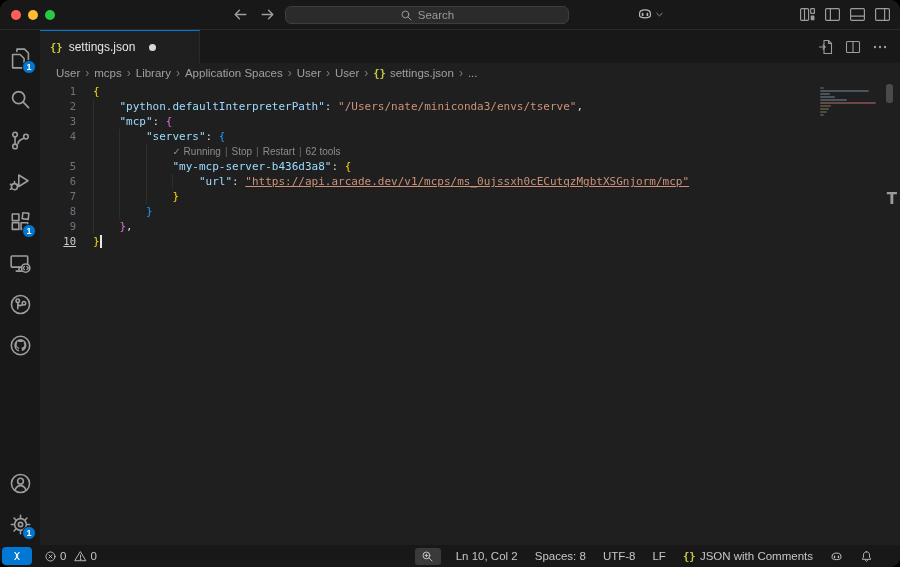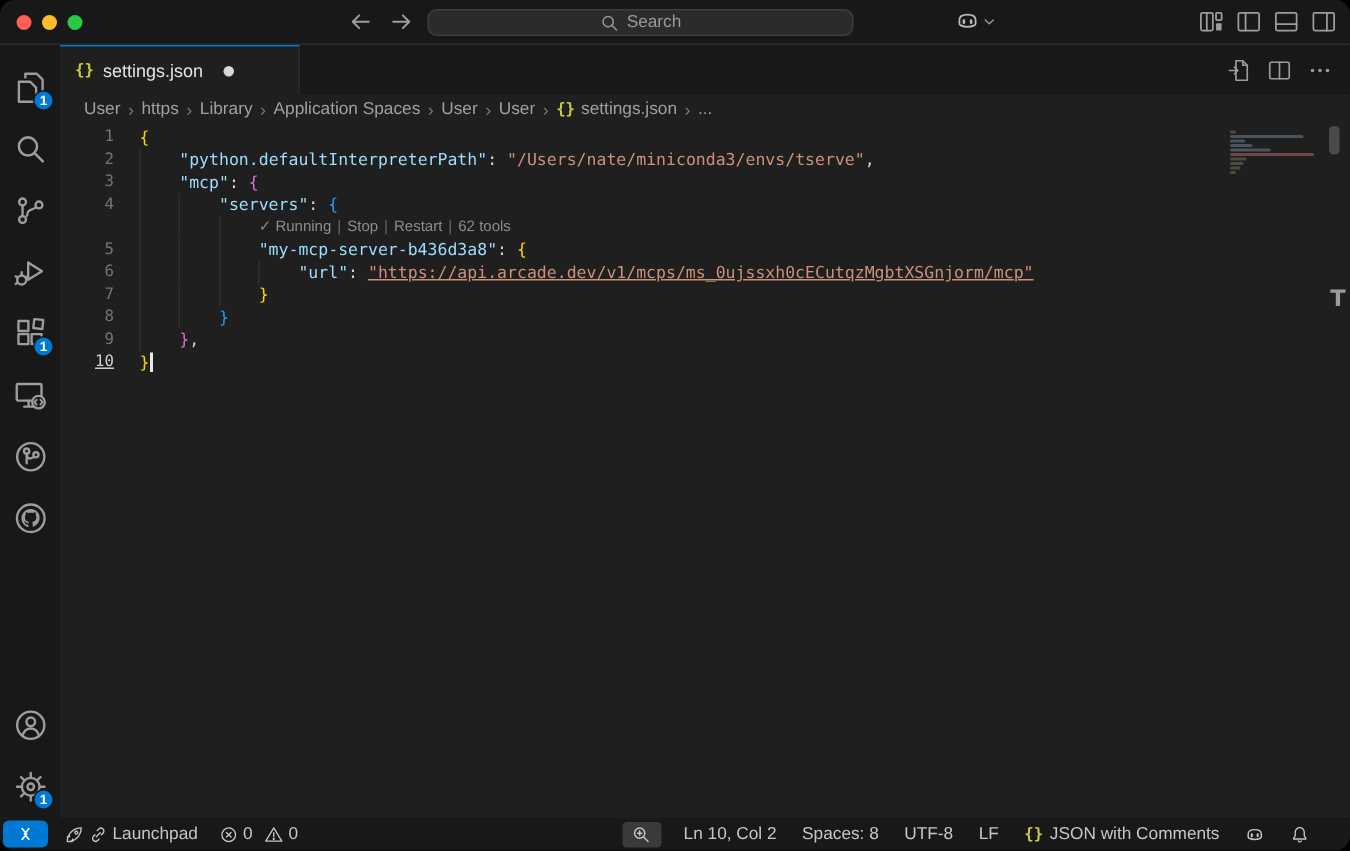--- a/index.html
+++ b/index.html
@@ -300,21 +300,21 @@
             </span>
           </div>
       </div>
 
       <div class="breadcrumb" id="breadcrumb">
           <span class="bc-item">
             <span>User</span>
           </span>
           <span class="bc-sep">›</span>
           <span class="bc-item">
-            <span>https</span>
+            <span>mcps</span>
           </span>
           <span class="bc-sep">›</span>
           <span class="bc-item">
             <span>Library</span>
           </span>
           <span class="bc-sep">›</span>
           <span class="bc-item">
             <span>Application Spaces</span>
           </span>
           <span class="bc-sep">›</span>
@@ -370,37 +370,20 @@
 
   <div class="statusbar">
     <div class="sb-left" id="sb-left">
         <div class="remote-btn">
           <span class="icon">
             <svg viewBox="0 0 16 16" fill="none" stroke="currentColor" stroke-width="1.5" stroke-linecap="round" stroke-linejoin="round">
               <path d="M5.1 3.3 9 8l-3.9 4.7M10.9 3.3 7 8l3.9 4.7"></path>
             </svg>
           </span>
         </div>
-        <div class="sb-item sb-launchpad">
-          <span class="icon">
-            <svg viewBox="0 0 16 16" fill="none" stroke="currentColor" stroke-width="1.1" stroke-linecap="round" stroke-linejoin="round">
-              <path d="M2.3 13.7c0-3 1-5.8 3.3-8.1C7.9 3.3 10.7 2.3 13.7 2.3c0 3-1 5.8-3.3 8.1-2.3 2.3-5.1 3.3-8.1 3.3z"></path>
-              <circle cx="9.7" cy="6.3" r="1.2"></circle>
-              <path d="M4.5 9.2l-2.2.8M6.8 11.5l-.8 2.2"></path>
-            </svg>
-          </span>
-          <span class="icon">
-            <svg viewBox="0 0 16 16" fill="none" stroke="currentColor" stroke-width="1.1" stroke-linecap="round" stroke-linejoin="round">
-              <path d="M6.4 9.6 9.6 6.4"></path>
-              <path d="M7.2 4.6l1.3-1.3a2.4 2.4 0 0 1 3.4 3.4L10.6 8"></path>
-              <path d="M8.8 11.4l-1.3 1.3a2.4 2.4 0 0 1-3.4-3.4L5.4 8"></path>
-            </svg>
-          </span>
-          <span>Launchpad</span>
-        </div>
         <div class="sb-item sb-problems">
           <span class="icon">
             <svg viewBox="0 0 16 16" fill="none" stroke="currentColor" stroke-width="1.1" stroke-linecap="round" stroke-linejoin="round">
               <circle cx="8" cy="8" r="5.6"></circle>
               <path d="M6.1 6.1l3.8 3.8M9.9 6.1l-3.8 3.8"></path>
             </svg>
           </span>
           <span class="num">0</span>
           <span class="icon">
             <svg viewBox="0 0 16 16" fill="none" stroke="currentColor" stroke-width="1.1" stroke-linecap="round" stroke-linejoin="round">

